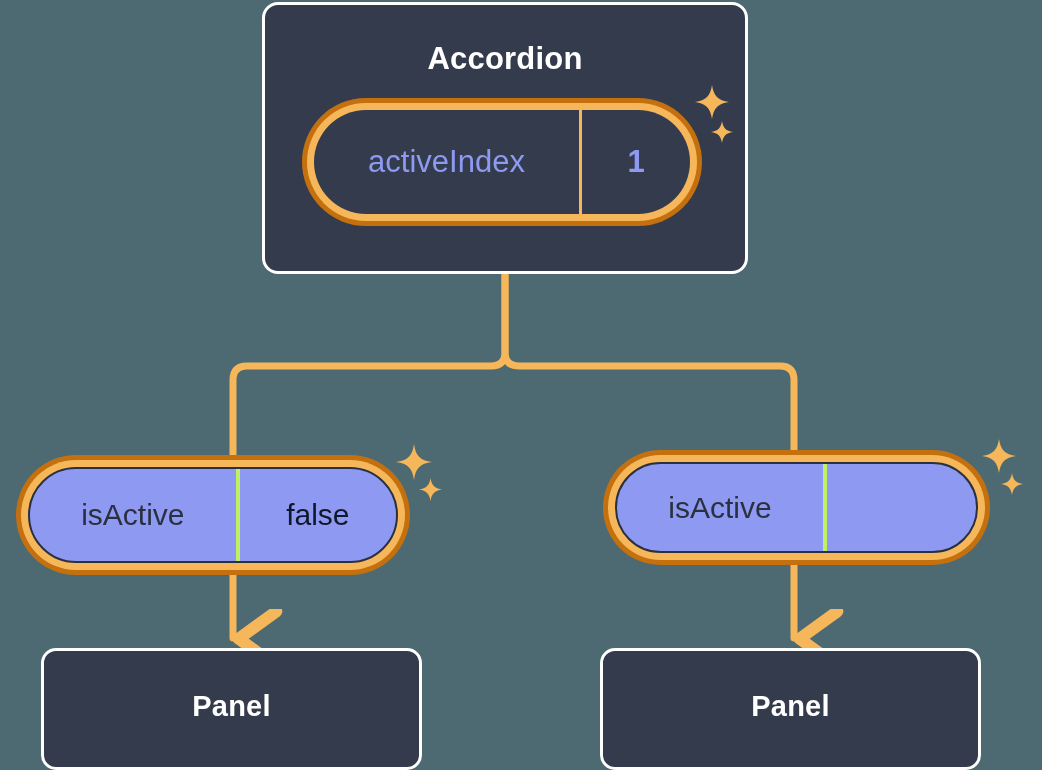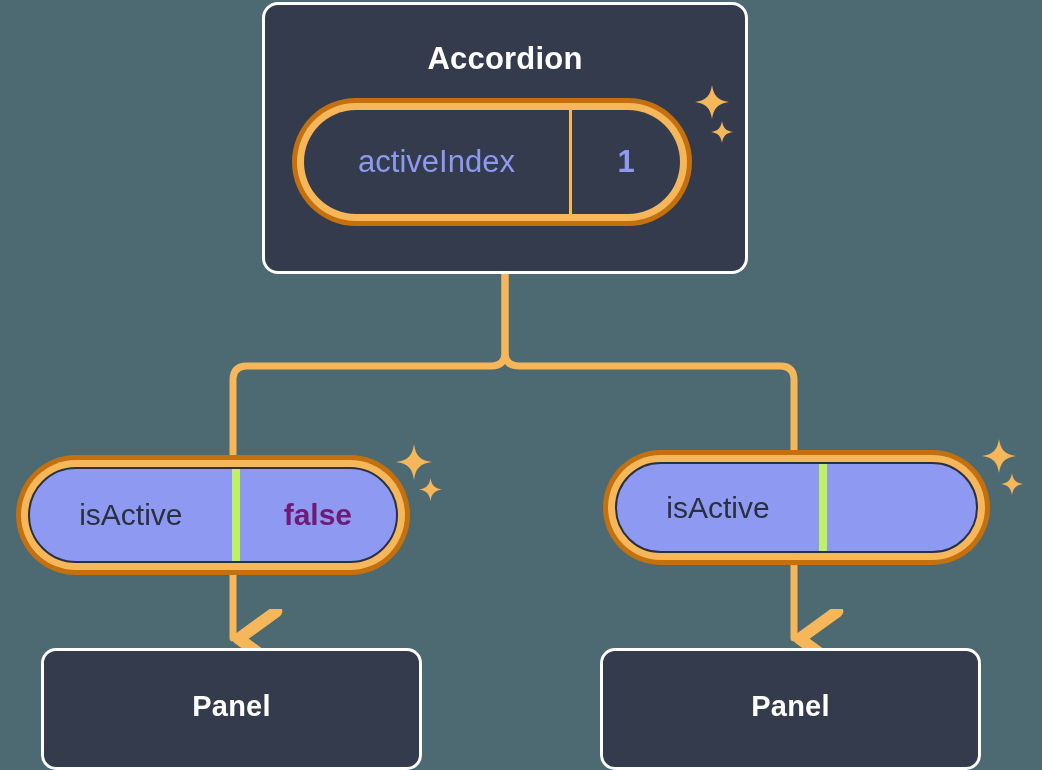--- a/index.html
+++ b/index.html
@@ -126,31 +126,31 @@
   
   .pill-purple .pill-body {
     background: #8e9af2;
     border: 2px solid #2b3040;
   }
   .pill-purple .pill-key {
     color: #2b3040;
     font-size: 30px;
     font-weight: 400;
     padding: 0 22px;
-    border-right: 8px solid #bef264;
+    border-right: 4px solid #bef264;
   }
   .pill-purple .pill-val {
-    color: #701a75;
+    color: #0f172a;
     font-size: 30px;
-    font-weight: 700;
+    font-weight: 400;
     padding: 0 18px;
   }
 
   
-  #pill-active-index { left: 292px; top: 98px; }
+  #pill-active-index { left: 302px; top: 98px; }
   #pill-active-index .pill-body { width: 376px; height: 104px; }
   #pill-active-index .pill-key { width: 268px; }
   #pill-active-index .pill-val { width: 108px; }
 
   #pill-is-active-left { left: 16px; top: 455px; }
   #pill-is-active-left .pill-body { width: 370px; height: 96px; }
   #pill-is-active-left .pill-key { width: 212px; }
   #pill-is-active-left .pill-val { width: 158px; }
 
   #pill-is-active-right { left: 603px; top: 450px; }

